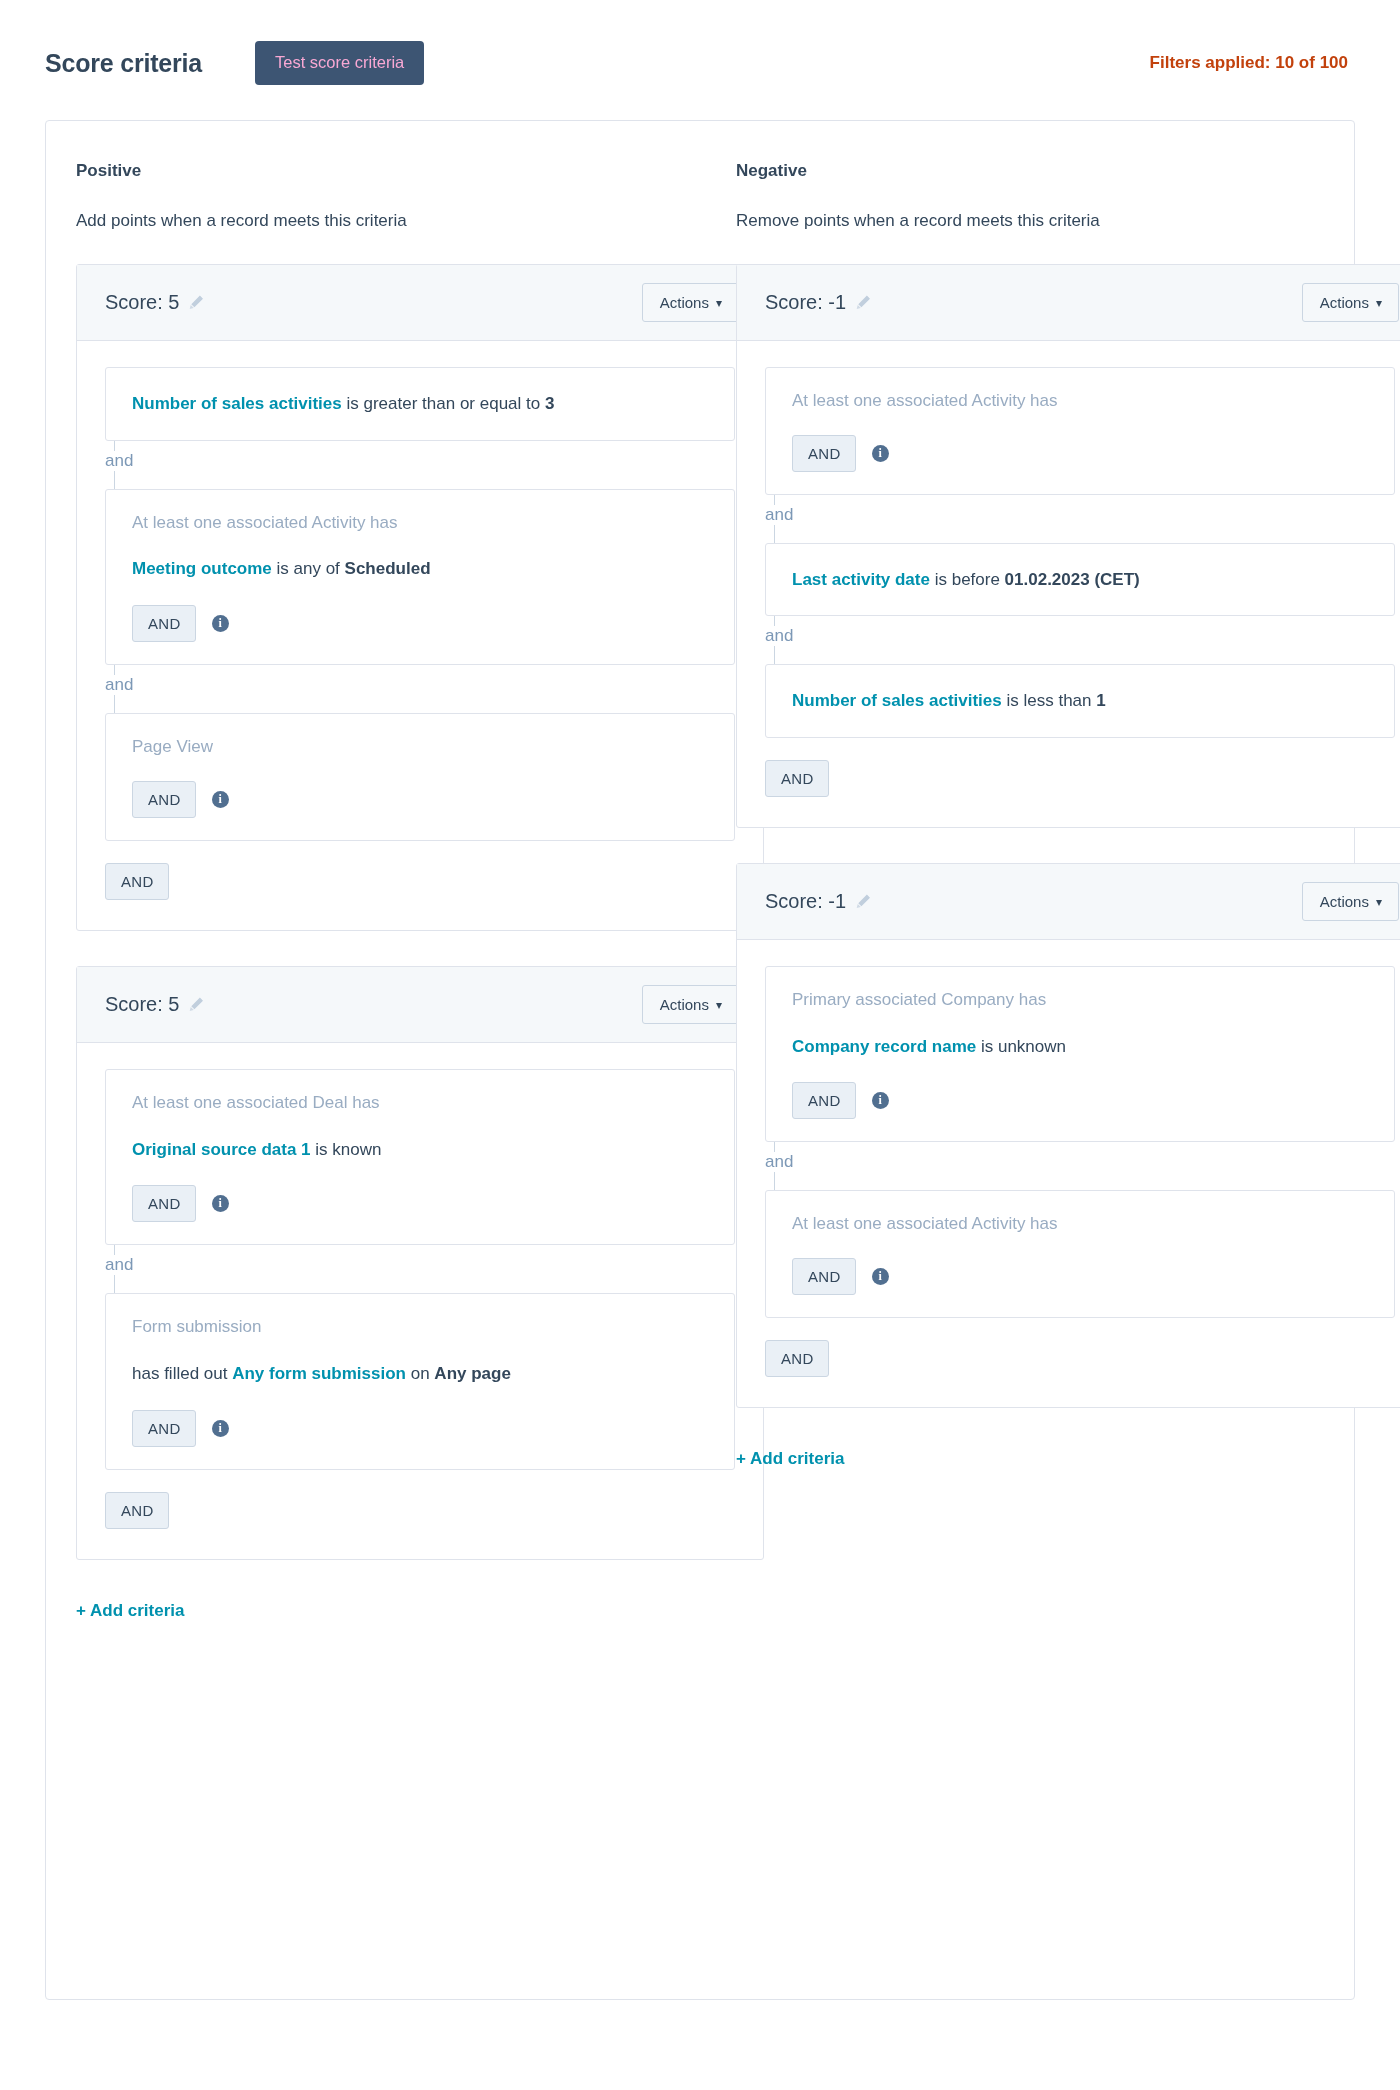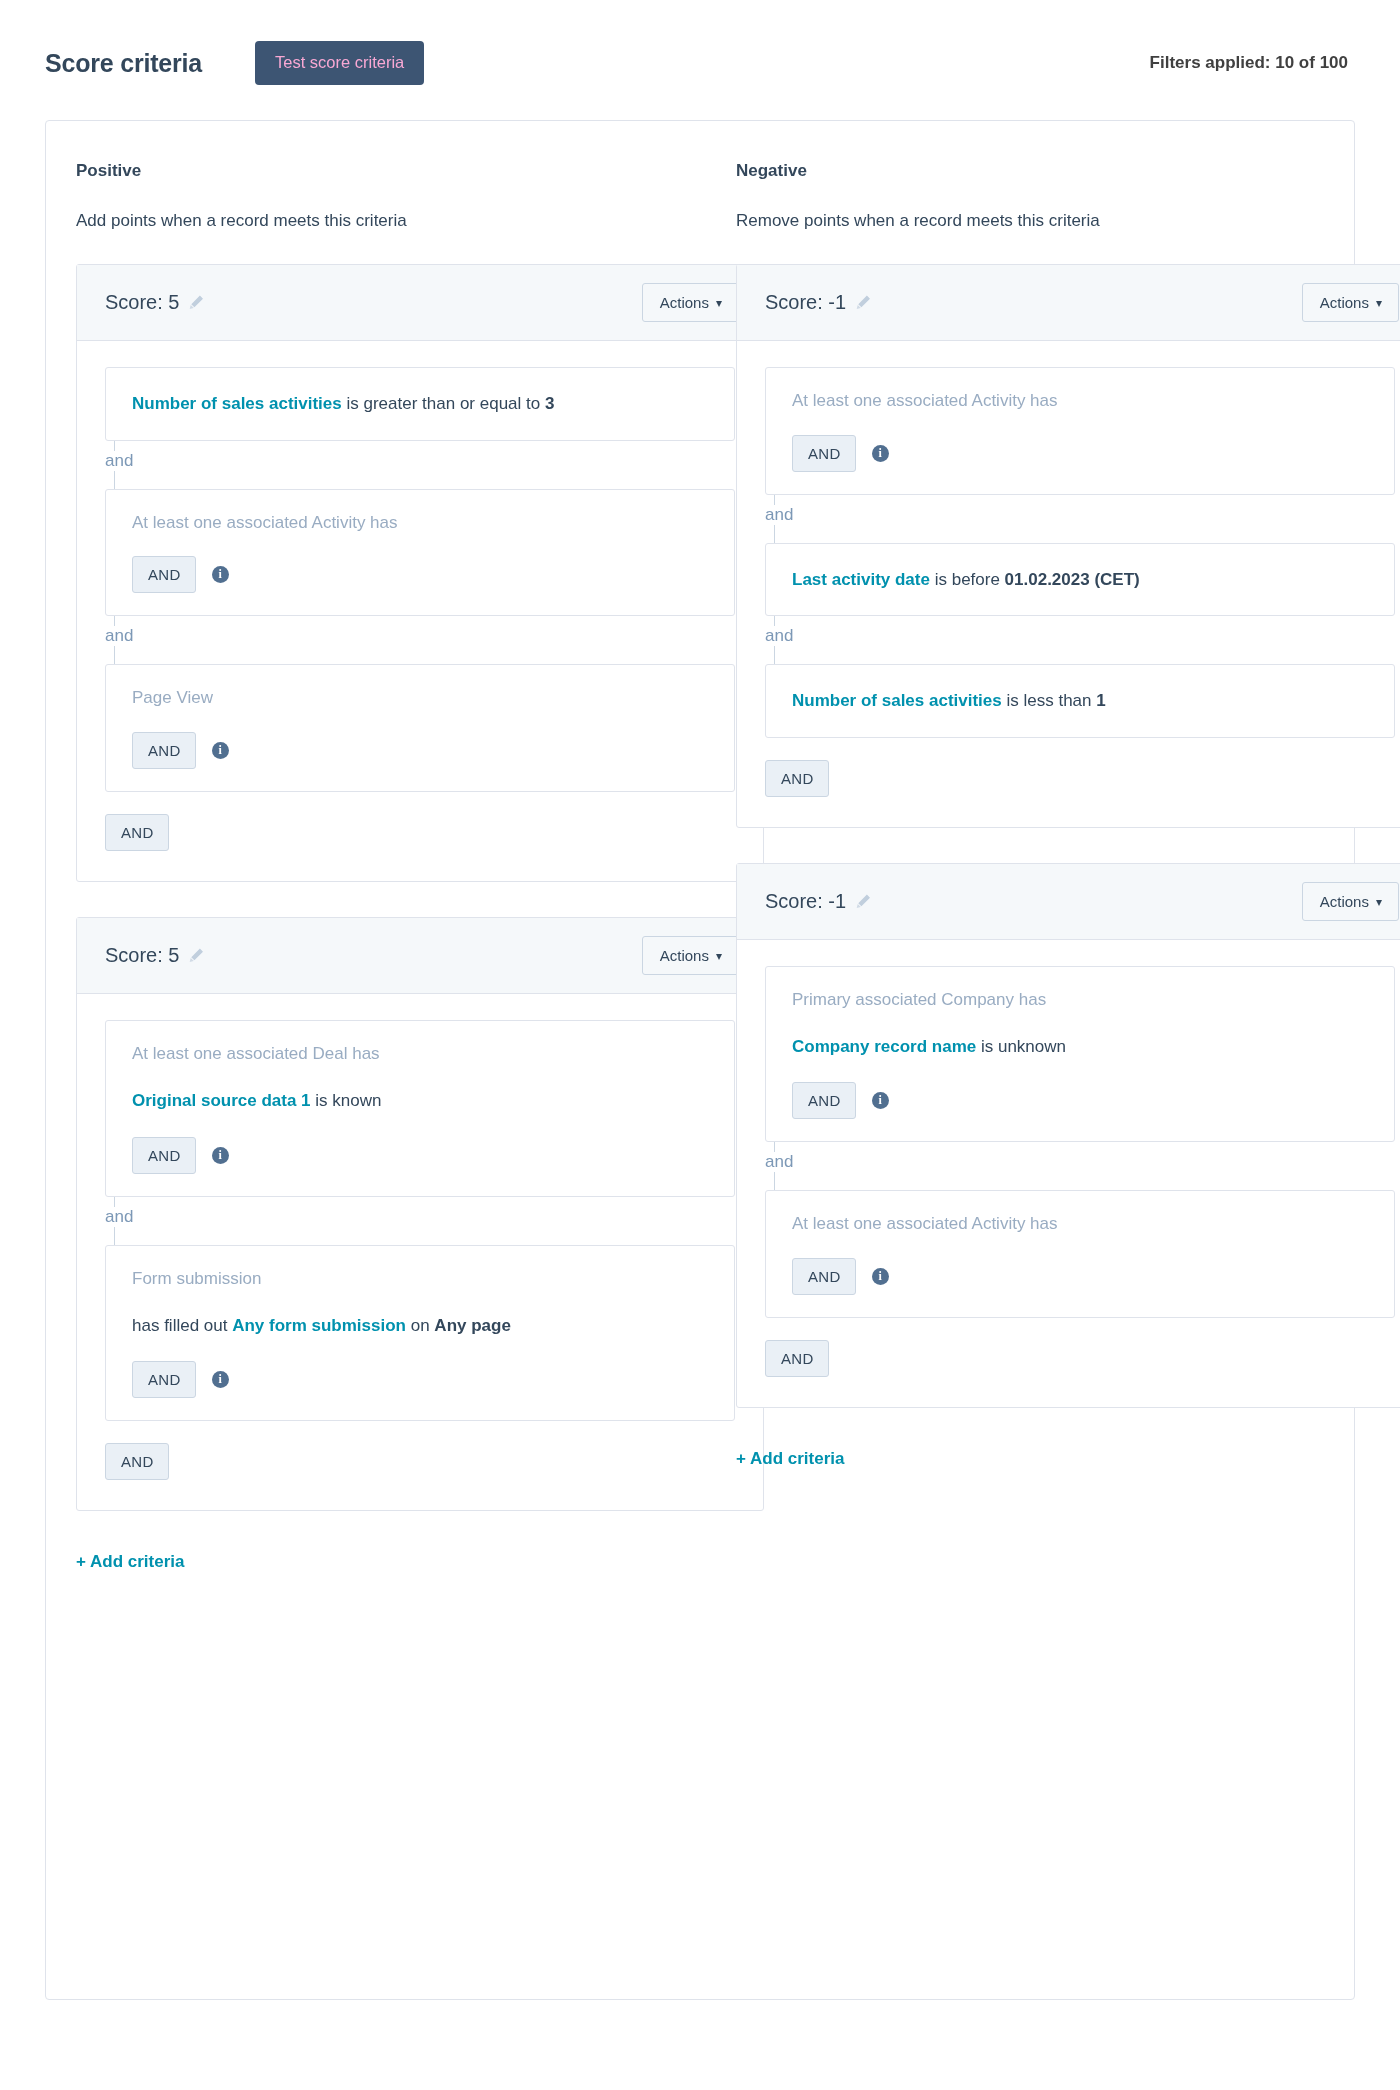--- a/index.html
+++ b/index.html
@@ -41,21 +41,21 @@
     font-weight: 400;
     padding: 13px 20px 14px 20px;
     cursor: pointer;
     white-space: nowrap;
     line-height: 1;
   }
   .filters-applied {
     margin-left: auto;
     font-size: 17px;
     font-weight: 700;
-    color: #404040;
+    color: #c2410c;
     white-space: nowrap;
   }
 
   
   .panel {
     margin: 24px 45px 0 45px;
     border: 1px solid #dfe3eb;
     border-radius: 4px;
     background: #ffffff;
     padding: 40px 0 44px 0;
@@ -263,20 +263,21 @@
               </span>
               <button class="actions-btn">Actions<span class="caret">▾</span></button>
             </div>
             <div class="score-card__body">
               <div class="filter-block">
                 <p class="filter-text"><span class="prop">Number of sales activities</span><span> is greater than or equal to </span><span class="val">3</span></p>
               </div>
               <div class="connector"><div class="connector__line"></div><span class="connector__label">and</span></div>
               <div class="filter-block">
                 <div class="filter-prefix">At least one associated Activity has</div>
+                <p class="filter-text"><span class="prop">Meeting outcome</span><span> is any of </span><span class="val">Scheduled</span></p>
                 <div class="and-row">
                   <button class="and-btn">AND</button>
                   <span class="info-icon">i</span>
                 </div>
               </div>
               <div class="connector"><div class="connector__line"></div><span class="connector__label">and</span></div>
               <div class="filter-block">
                 <div class="filter-prefix">Page View</div>
                 <div class="and-row">
                   <button class="and-btn">AND</button>

